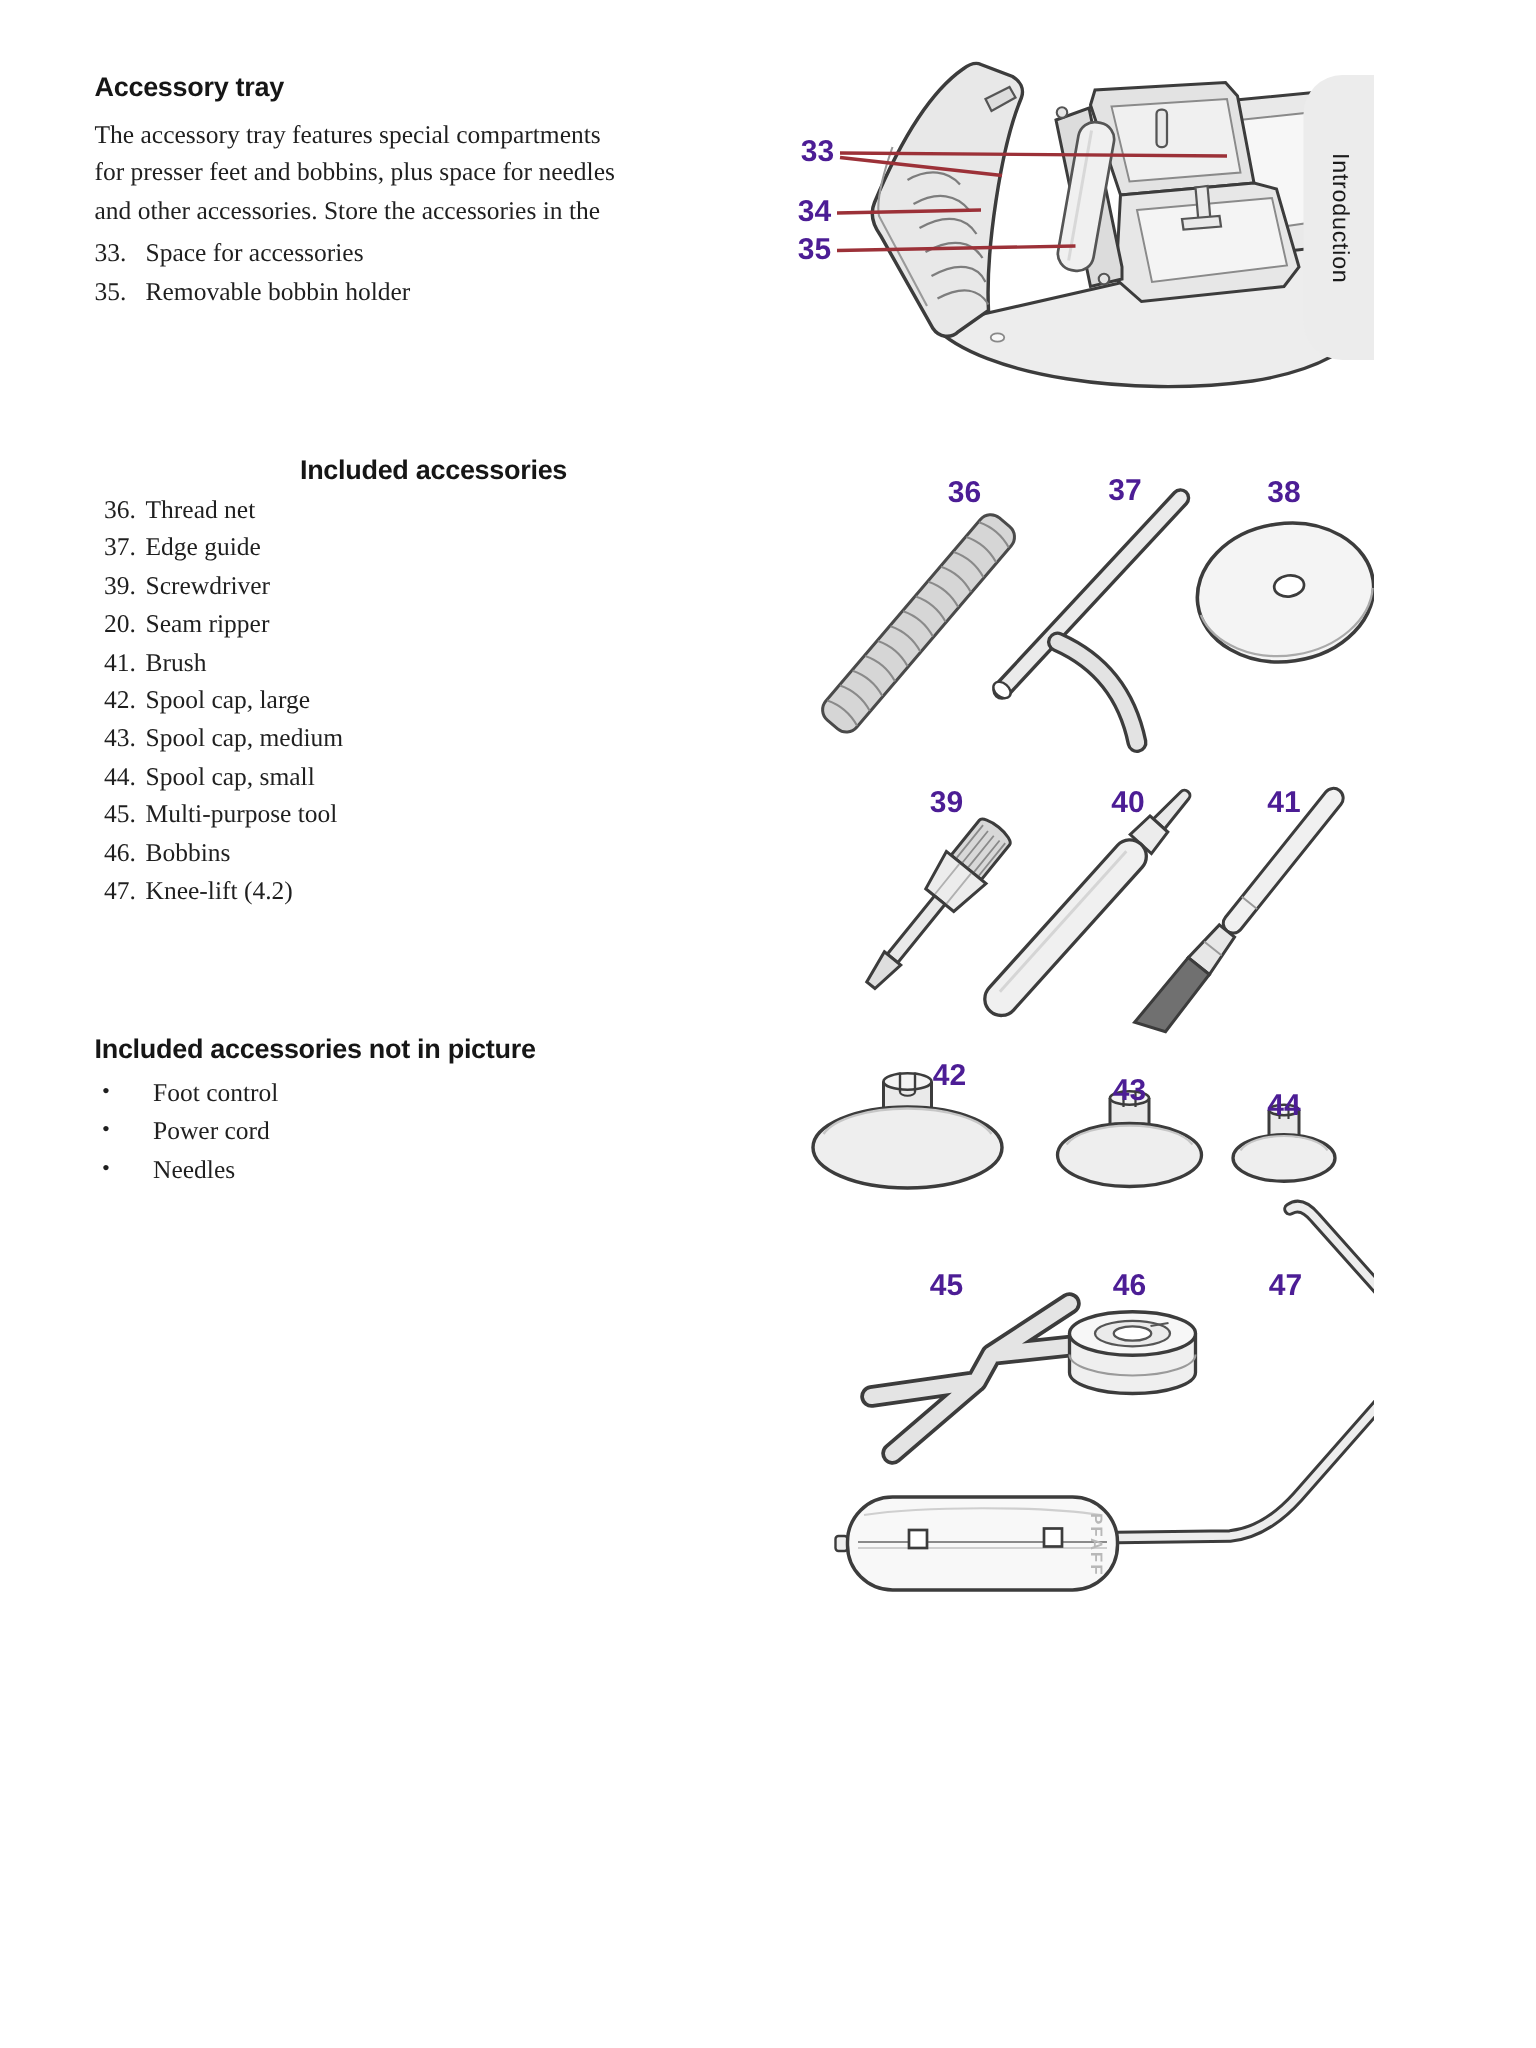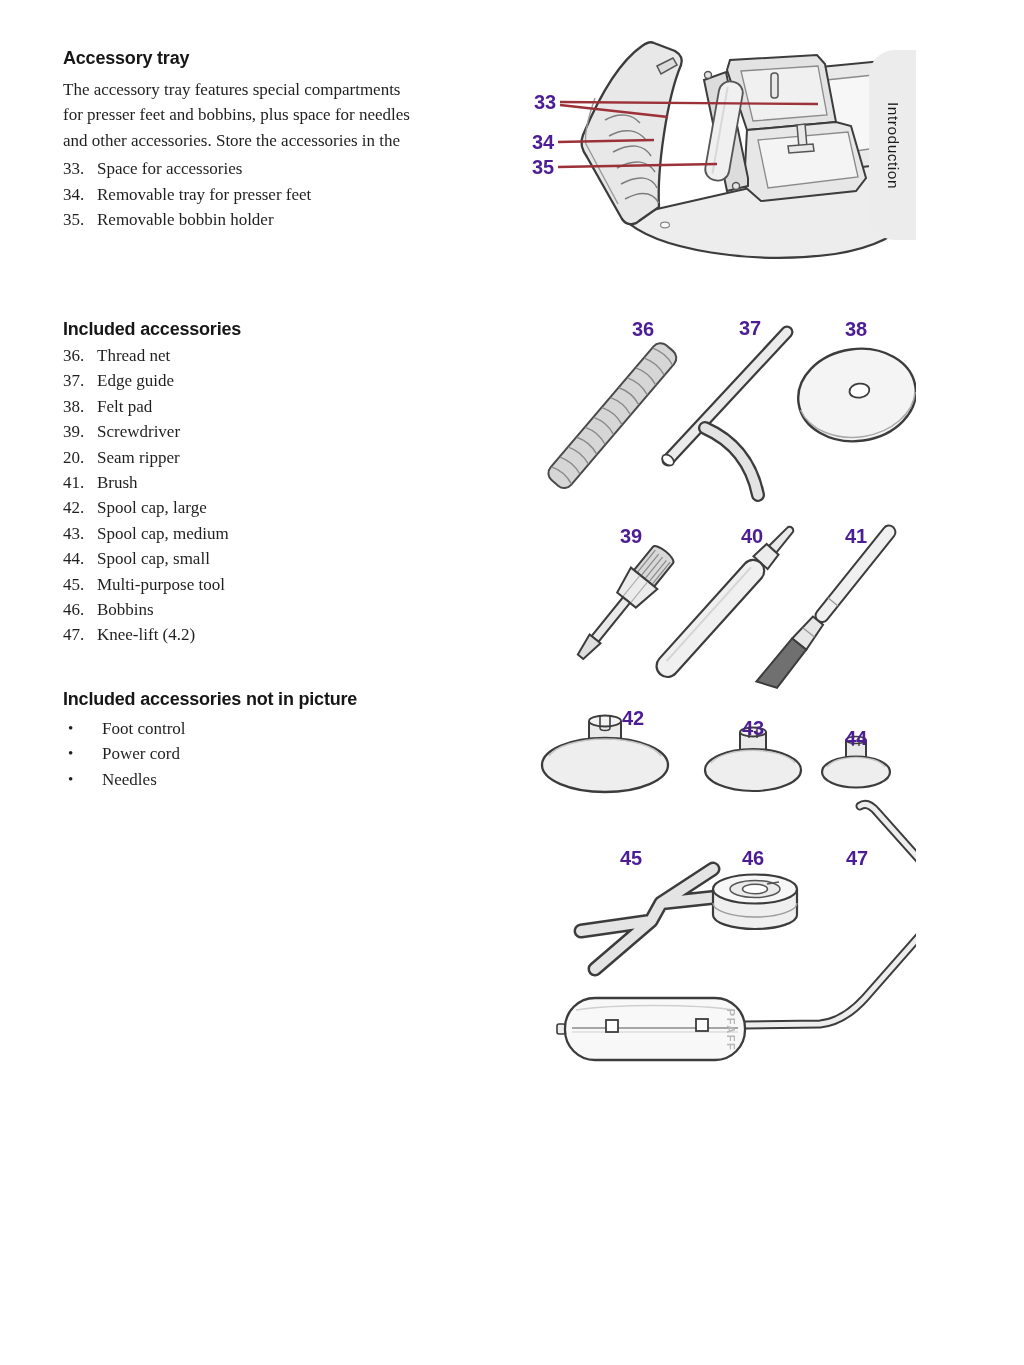--- a/index.html
+++ b/index.html
@@ -1,20 +1,20 @@
 <!DOCTYPE html>
 <html><head>
 <meta charset="utf-8">
 <style>
   html,body{margin:0;padding:0;background:#ffffff;}
   .page{position:relative;width:916px;height:1365px;background:#ffffff;overflow:hidden;
         font-family:"Liberation Serif",serif;color:#1f1f1f;}
   .sec{position:absolute;left:63px;width:452px;}
   #sec-tray{top:48px;}
-  #sec-included{top:319px;}
+  #sec-included{top:303px;text-align:center;}
   #sec-notpic{top:689px;}
   .sec-heading{font-family:"Liberation Sans",sans-serif;font-weight:700;font-size:18px;
                letter-spacing:-0.2px;color:#161616;margin:0;}
   .body-lines{margin-top:8px;font-size:17px;line-height:25.4px;}
   .num-list{margin-top:3px;font-size:17px;line-height:25.4px;}
   .num-list .row{display:flex;}
   .num-list .num{width:34px;flex:none;}
   .bullet-list{margin-top:6px;font-size:17px;line-height:25.4px;}
   .bullet-list .row{display:flex;}
   .bullet-list .dot{width:34px;flex:none;padding-left:5px;font-size:15px;}
@@ -41,44 +41,36 @@
       <div>The accessory tray features special compartments</div>
       <div>for presser feet and bobbins, plus space for needles</div>
       <div>and other accessories. Store the accessories in the</div>
     </div>
     <div class="num-list">
       <div class="row">
         <span class="num">33.</span>
         <span>Space for accessories</span>
       </div>
       <div class="row">
-        <span class="num">34.</span>
-        <span>Removable tray for presser feet</span>
-      </div>
-      <div class="row">
         <span class="num">35.</span>
         <span>Removable bobbin holder</span>
       </div>
     </div>
   </div>
 
   <div class="sec" id="sec-included">
     <h2 class="sec-heading">Included accessories</h2>
     <div class="num-list">
       <div class="row">
         <span class="num">36.</span>
         <span>Thread net</span>
       </div>
       <div class="row">
         <span class="num">37.</span>
         <span>Edge guide</span>
-      </div>
-      <div class="row">
-        <span class="num">38.</span>
-        <span>Felt pad</span>
       </div>
       <div class="row">
         <span class="num">39.</span>
         <span>Screwdriver</span>
       </div>
       <div class="row">
         <span class="num">20.</span>
         <span>Seam ripper</span>
       </div>
       <div class="row">

